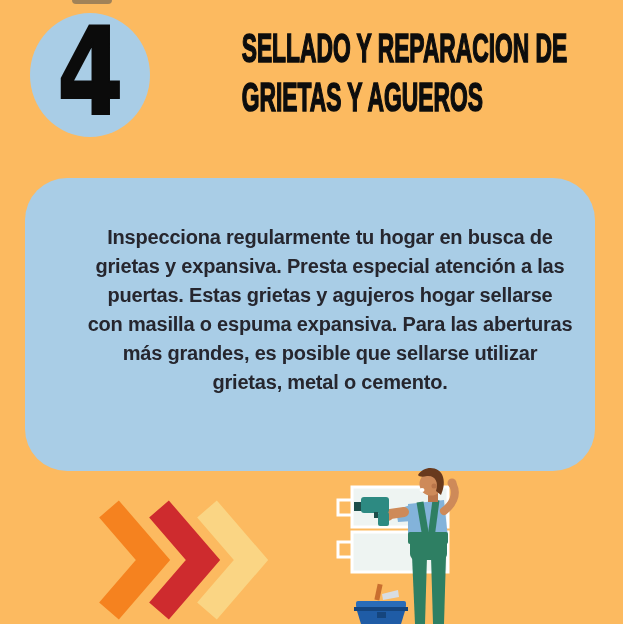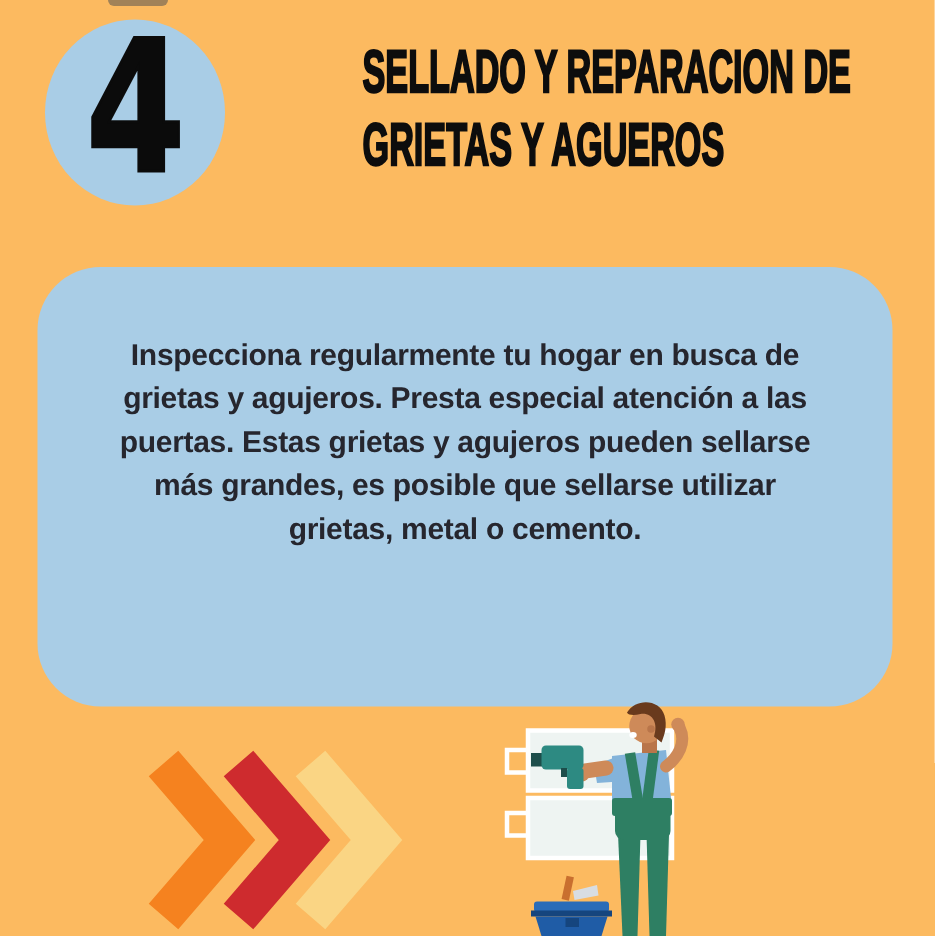--- a/index.html
+++ b/index.html
@@ -37,21 +37,21 @@
     transform:scaleX(0.57);transform-origin:50% 50%;
     white-space:nowrap;
     -webkit-text-stroke:1.6px #0d0d0d;
   }
   .instruction-card{
     position:absolute;left:25px;top:178px;width:570px;height:293px;
     background:#a9cde6;border-radius:42px;
   }
   .card-text{
     position:absolute;left:0;top:45px;width:570px;
-    text-align:center;color:#26262e;
+    text-align:center;color:#26262e;padding-left:20px;
   }
   .card-line{
     font-size:20px;font-weight:700;line-height:29px;
     letter-spacing:-0.2px;white-space:nowrap;
   }
   .chevrons{position:absolute;left:85px;top:500px;width:200px;height:122px;}
   .illustration{position:absolute;left:330px;top:460px;width:190px;height:164px;}
 </style>
 </head>
 <body>
@@ -65,22 +65,23 @@
   </div>
 
   <div class="title-block">
     <span class="title-line">SELLADO Y REPARACION DE</span>
     <span class="title-line">GRIETAS Y AGUEROS</span>
   </div>
 
   <div class="instruction-card">
     <div class="card-text">
       <div class="card-line">Inspecciona regularmente tu hogar en busca de</div>
-      <div class="card-line">grietas y agujeros. Presta especial atención a las</div>
-      <div class="card-line">puertas. Estas grietas y agujeros pueden sellarse</div>
+      <div class="card-line">grietas y expansiva. Presta especial atención a las</div>
+      <div class="card-line">puertas. Estas grietas y agujeros hogar sellarse</div>
+      <div class="card-line">con masilla o espuma expansiva. Para las aberturas</div>
       <div class="card-line">más grandes, es posible que sellarse utilizar</div>
       <div class="card-line">grietas, metal o cemento.</div>
     </div>
   </div>
 
   <svg class="chevrons" viewBox="0 0 200 122" xmlns="http://www.w3.org/2000/svg">
     <path d="M122 9 L166 60 L122 111" fill="none" stroke="#fad584" stroke-width="26" stroke-linecap="butt" stroke-linejoin="miter"></path>
     <path d="M74 9 L118 60 L74 111" fill="none" stroke="#ce2b2e" stroke-width="26" stroke-linecap="butt" stroke-linejoin="miter"></path>
     <path d="M24 9 L68 60 L24 111" fill="none" stroke="#f5821f" stroke-width="26" stroke-linecap="butt" stroke-linejoin="miter"></path>
   </svg>

